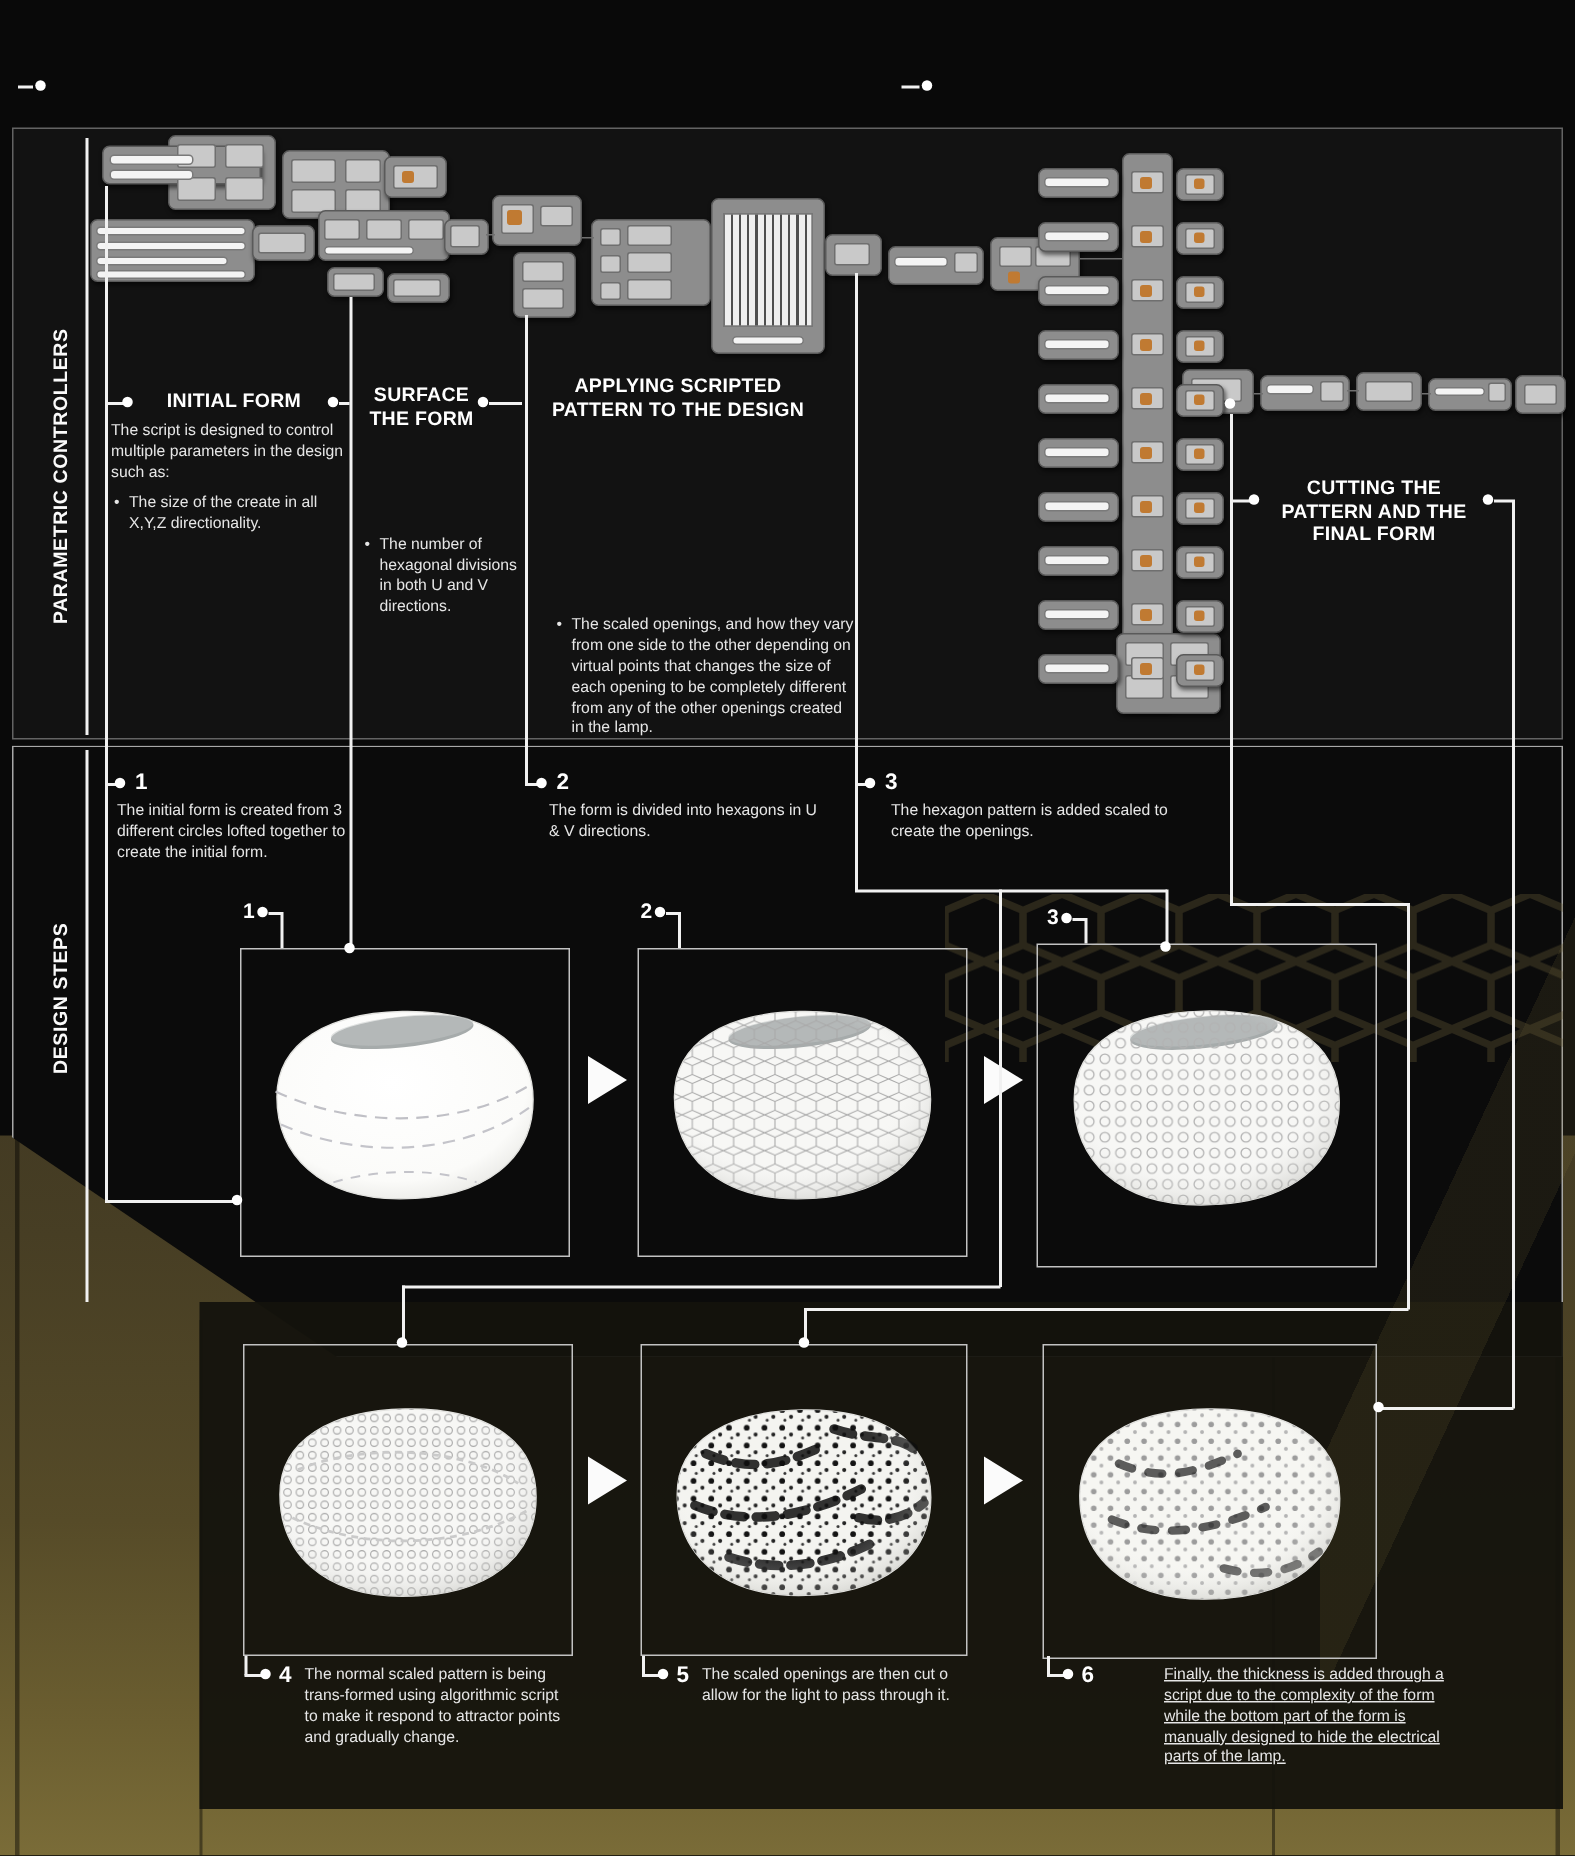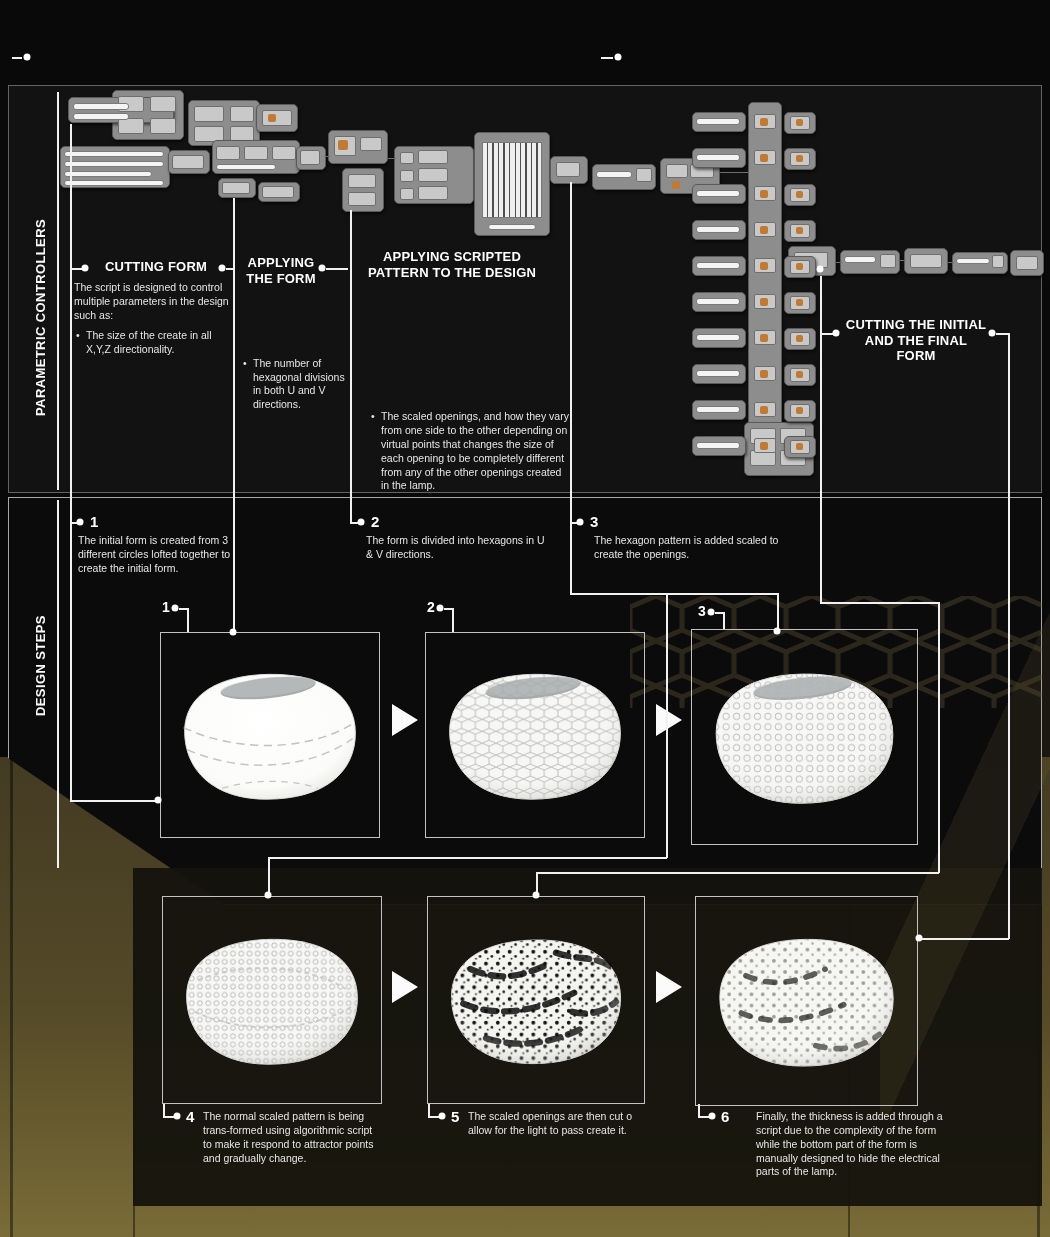--- a/index.html
+++ b/index.html
@@ -305,31 +305,31 @@
       <div class="dot" style="left: 992px; top: 333px;"></div>
       <div class="dot" style="left: 919px; top: 938px;"></div>
       <div class="dot" style="left: 175px; top: 608px;"></div>
       <div class="dot" style="left: 440px; top: 608px;"></div>
       <div class="dot" style="left: 711px; top: 612px;"></div>
       <div class="dot" style="left: 177px; top: 1116px;"></div>
       <div class="dot" style="left: 442px; top: 1116px;"></div>
       <div class="dot" style="left: 712px; top: 1116px;"></div>
     </div>
 
-  <div class="h1" style="left:86px;top:259px;width:140px;">CUTTING FORM</div>
+  <div class="h1" style="left:86px;top:259px;width:140px;">INITIAL FORM</div>
   <div class="body-txt" style="left:74px;top:281px;width:158px;">The script is designed to control multiple parameters in the design such as:</div>
   <div class="body-txt relwrap bullet" style="left:86px;top:329px;width:148px;">The size of the create in all X,Y,Z directionality.</div>
 
-  <div class="h1" style="left:240px;top:255px;width:82px;">APPLYING THE FORM</div>
+  <div class="h1" style="left:240px;top:255px;width:82px;">SURFACE THE FORM</div>
   <div class="body-txt relwrap bullet" style="left:253px;top:329px;width:98px;">The number of hexagonal divisions in both U and V directions.</div>
 
   <div class="h1" style="left:358px;top:249px;width:188px;">APPLYING SCRIPTED PATTERN TO THE DESIGN</div>
   <div class="body-txt relwrap bullet" style="left:381px;top:327px;width:188px;">The scaled openings, and how they vary from one side to the other depending on virtual points that changes the size of each opening to be completely different from any of the other openings created in the lamp.</div>
 
-  <div class="h1" style="left:845px;top:317px;width:142px;">CUTTING THE INITIAL AND THE FINAL FORM</div>
+  <div class="h1" style="left:845px;top:317px;width:142px;">CUTTING THE PATTERN AND THE FINAL FORM</div>
 
   <div class="stepnum" style="left:90px;top:513px;">1</div>
   <div class="body-txt" style="left:78px;top:534px;width:178px;">The initial form is created from 3 different circles lofted together to create the initial form.</div>
   <div class="stepnum" style="left:371px;top:513px;">2</div>
   <div class="body-txt" style="left:366px;top:534px;width:182px;">The form is divided into hexagons in U &amp; V directions.</div>
   <div class="stepnum" style="left:590px;top:513px;">3</div>
   <div class="body-txt" style="left:594px;top:534px;width:188px;">The hexagon pattern is added scaled to create the openings.</div>
 
   <div class="framenum" style="left:162px;top:599px;">1</div>
   <div class="framenum" style="left:427px;top:599px;">2</div>
@@ -461,17 +461,17 @@
   </div>
 
   <div class="arrow" style="left:392px;top:704px;"></div>
   <div class="arrow" style="left:656px;top:704px;"></div>
   <div class="arrow" style="left:392px;top:971px;"></div>
   <div class="arrow" style="left:656px;top:971px;"></div>
 
   <div class="stepnum" style="left:186px;top:1108px;">4</div>
   <div class="body-txt" style="left:203px;top:1110px;width:176px;">The normal scaled pattern is being trans-formed using algorithmic script to make it respond to attractor points and gradually change.</div>
   <div class="stepnum" style="left:451px;top:1108px;">5</div>
-  <div class="body-txt" style="left:468px;top:1110px;width:172px;">The scaled openings are then cut o allow for the light to pass create it.</div>
+  <div class="body-txt" style="left:468px;top:1110px;width:172px;">The scaled openings are then cut o allow for the light to pass through it.</div>
   <div class="stepnum" style="left:721px;top:1108px;">6</div>
-  <div class="body-txt" style="left:756px;top:1110px;width:196px;">Finally, the thickness is added through a script due to the complexity of the form while the bottom part of the form is manually designed to hide the electrical parts of the lamp.</div>
+  <div class="body-txt" style="left:776px;top:1110px;width:196px;text-decoration:underline;">Finally, the thickness is added through a script due to the complexity of the form while the bottom part of the form is manually designed to hide the electrical parts of the lamp.</div>
 
 </div>
 
 </body></html>

